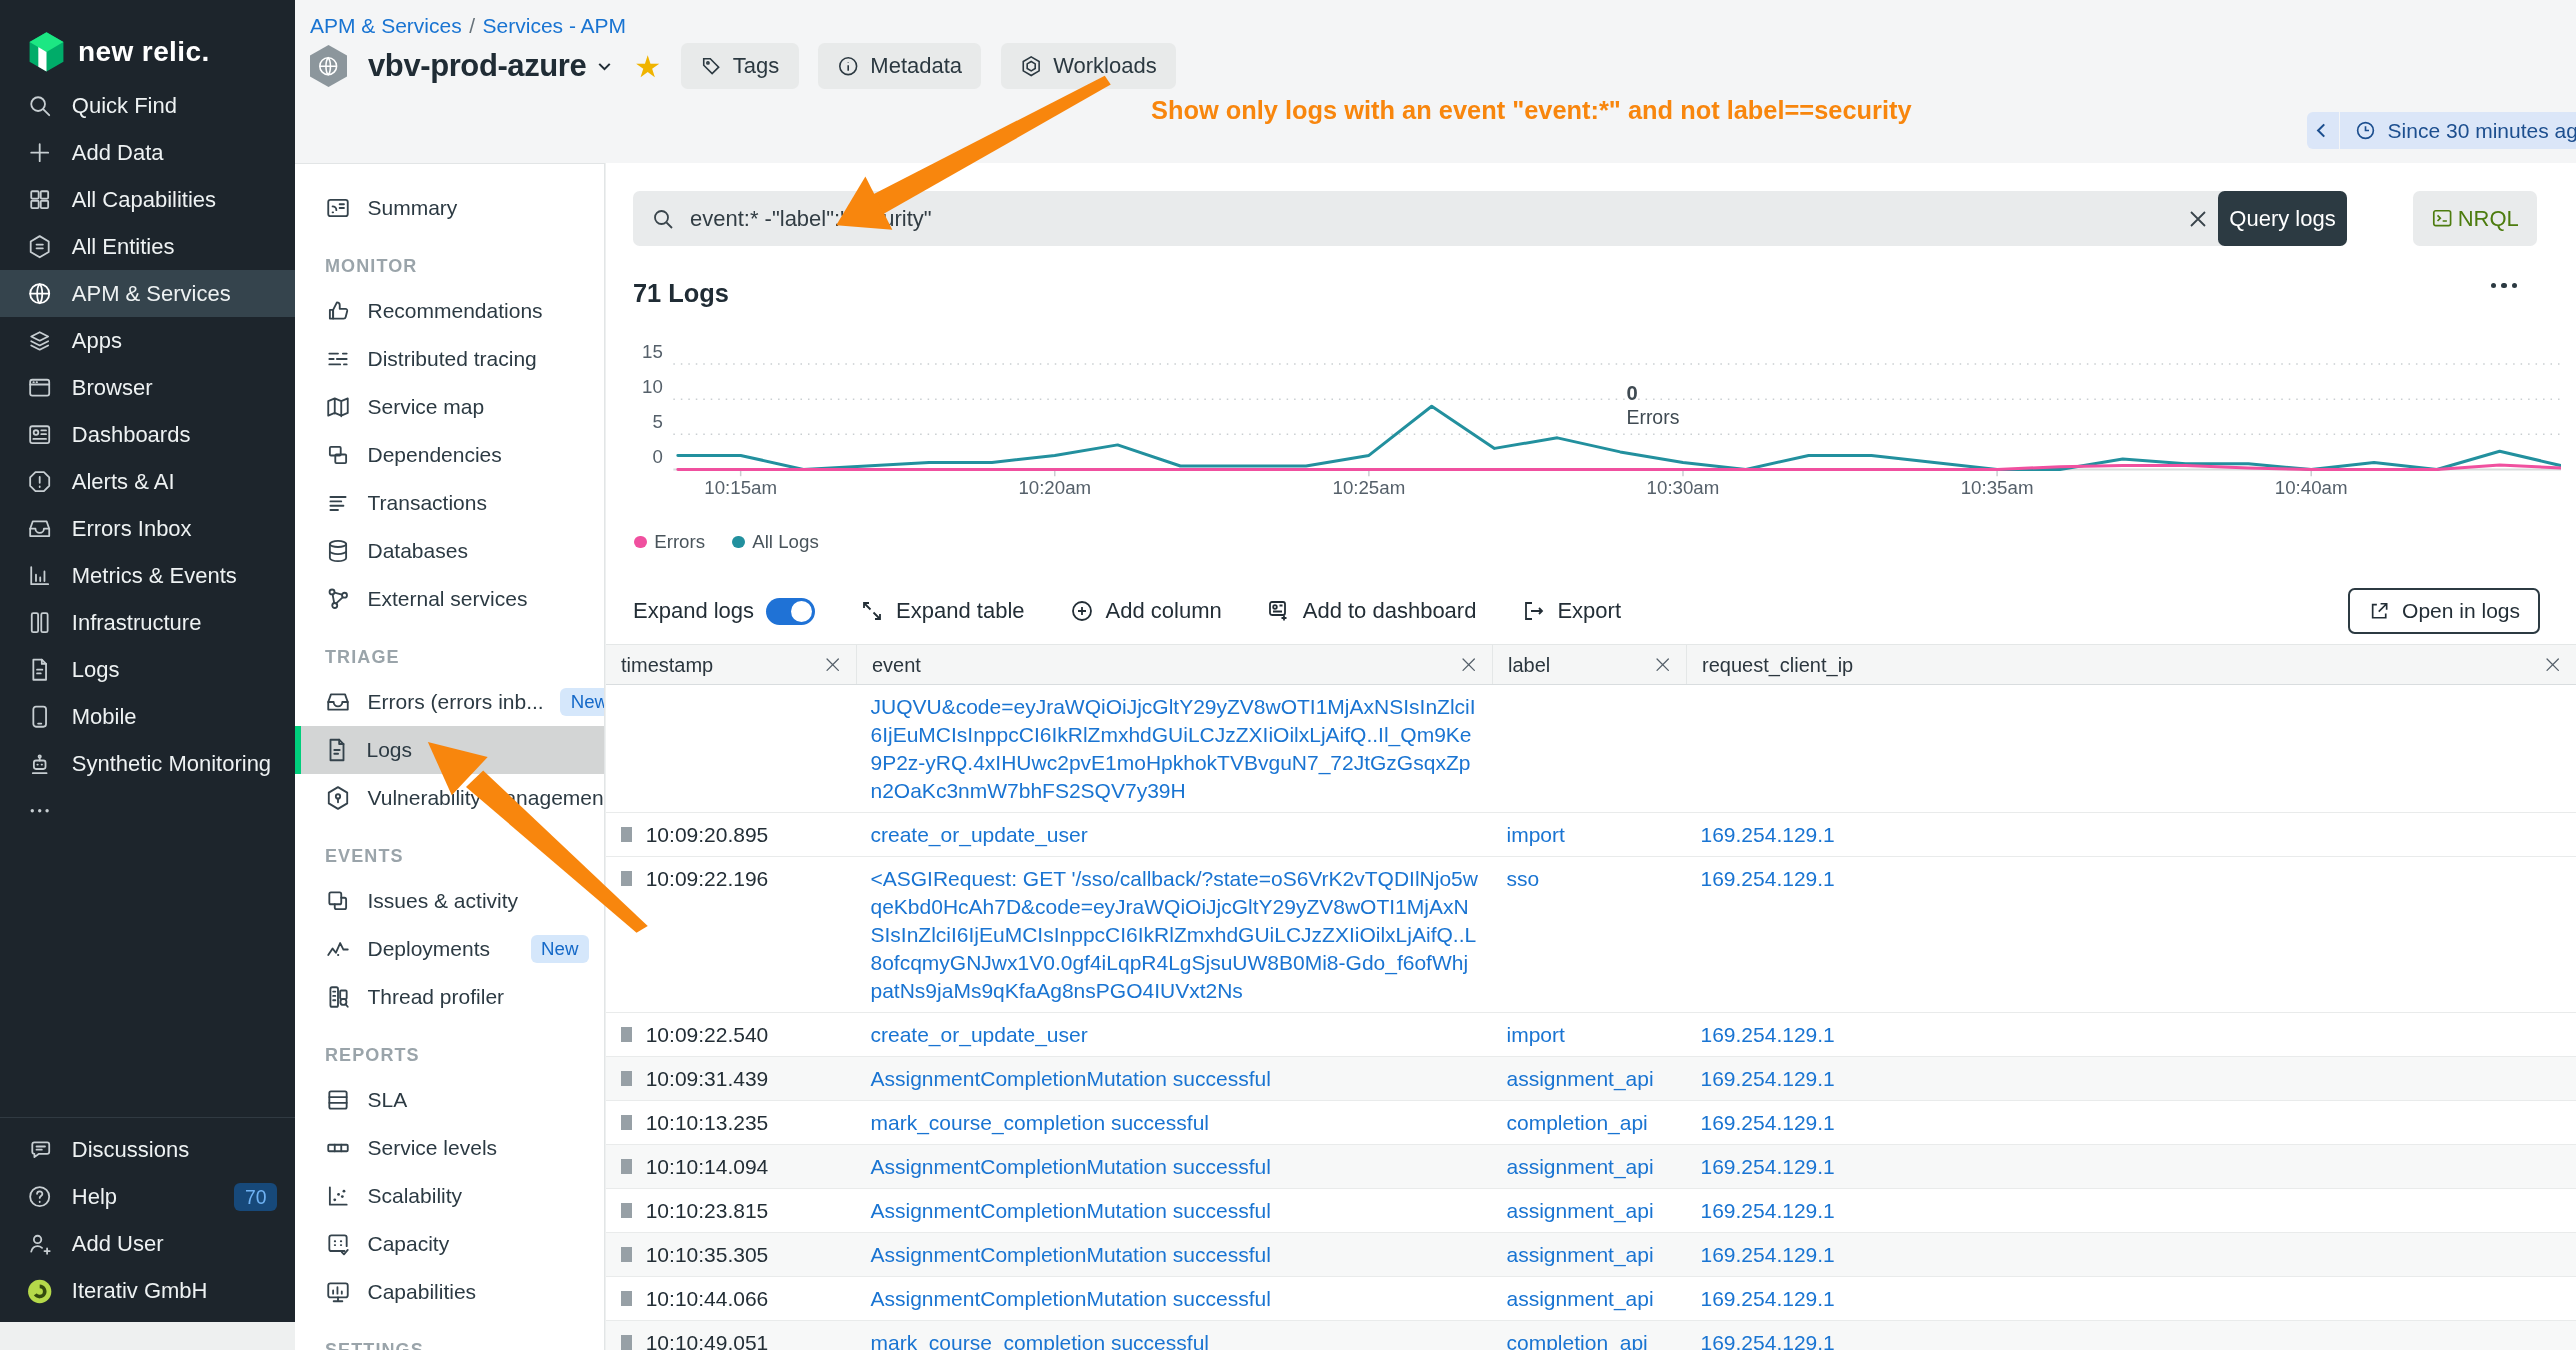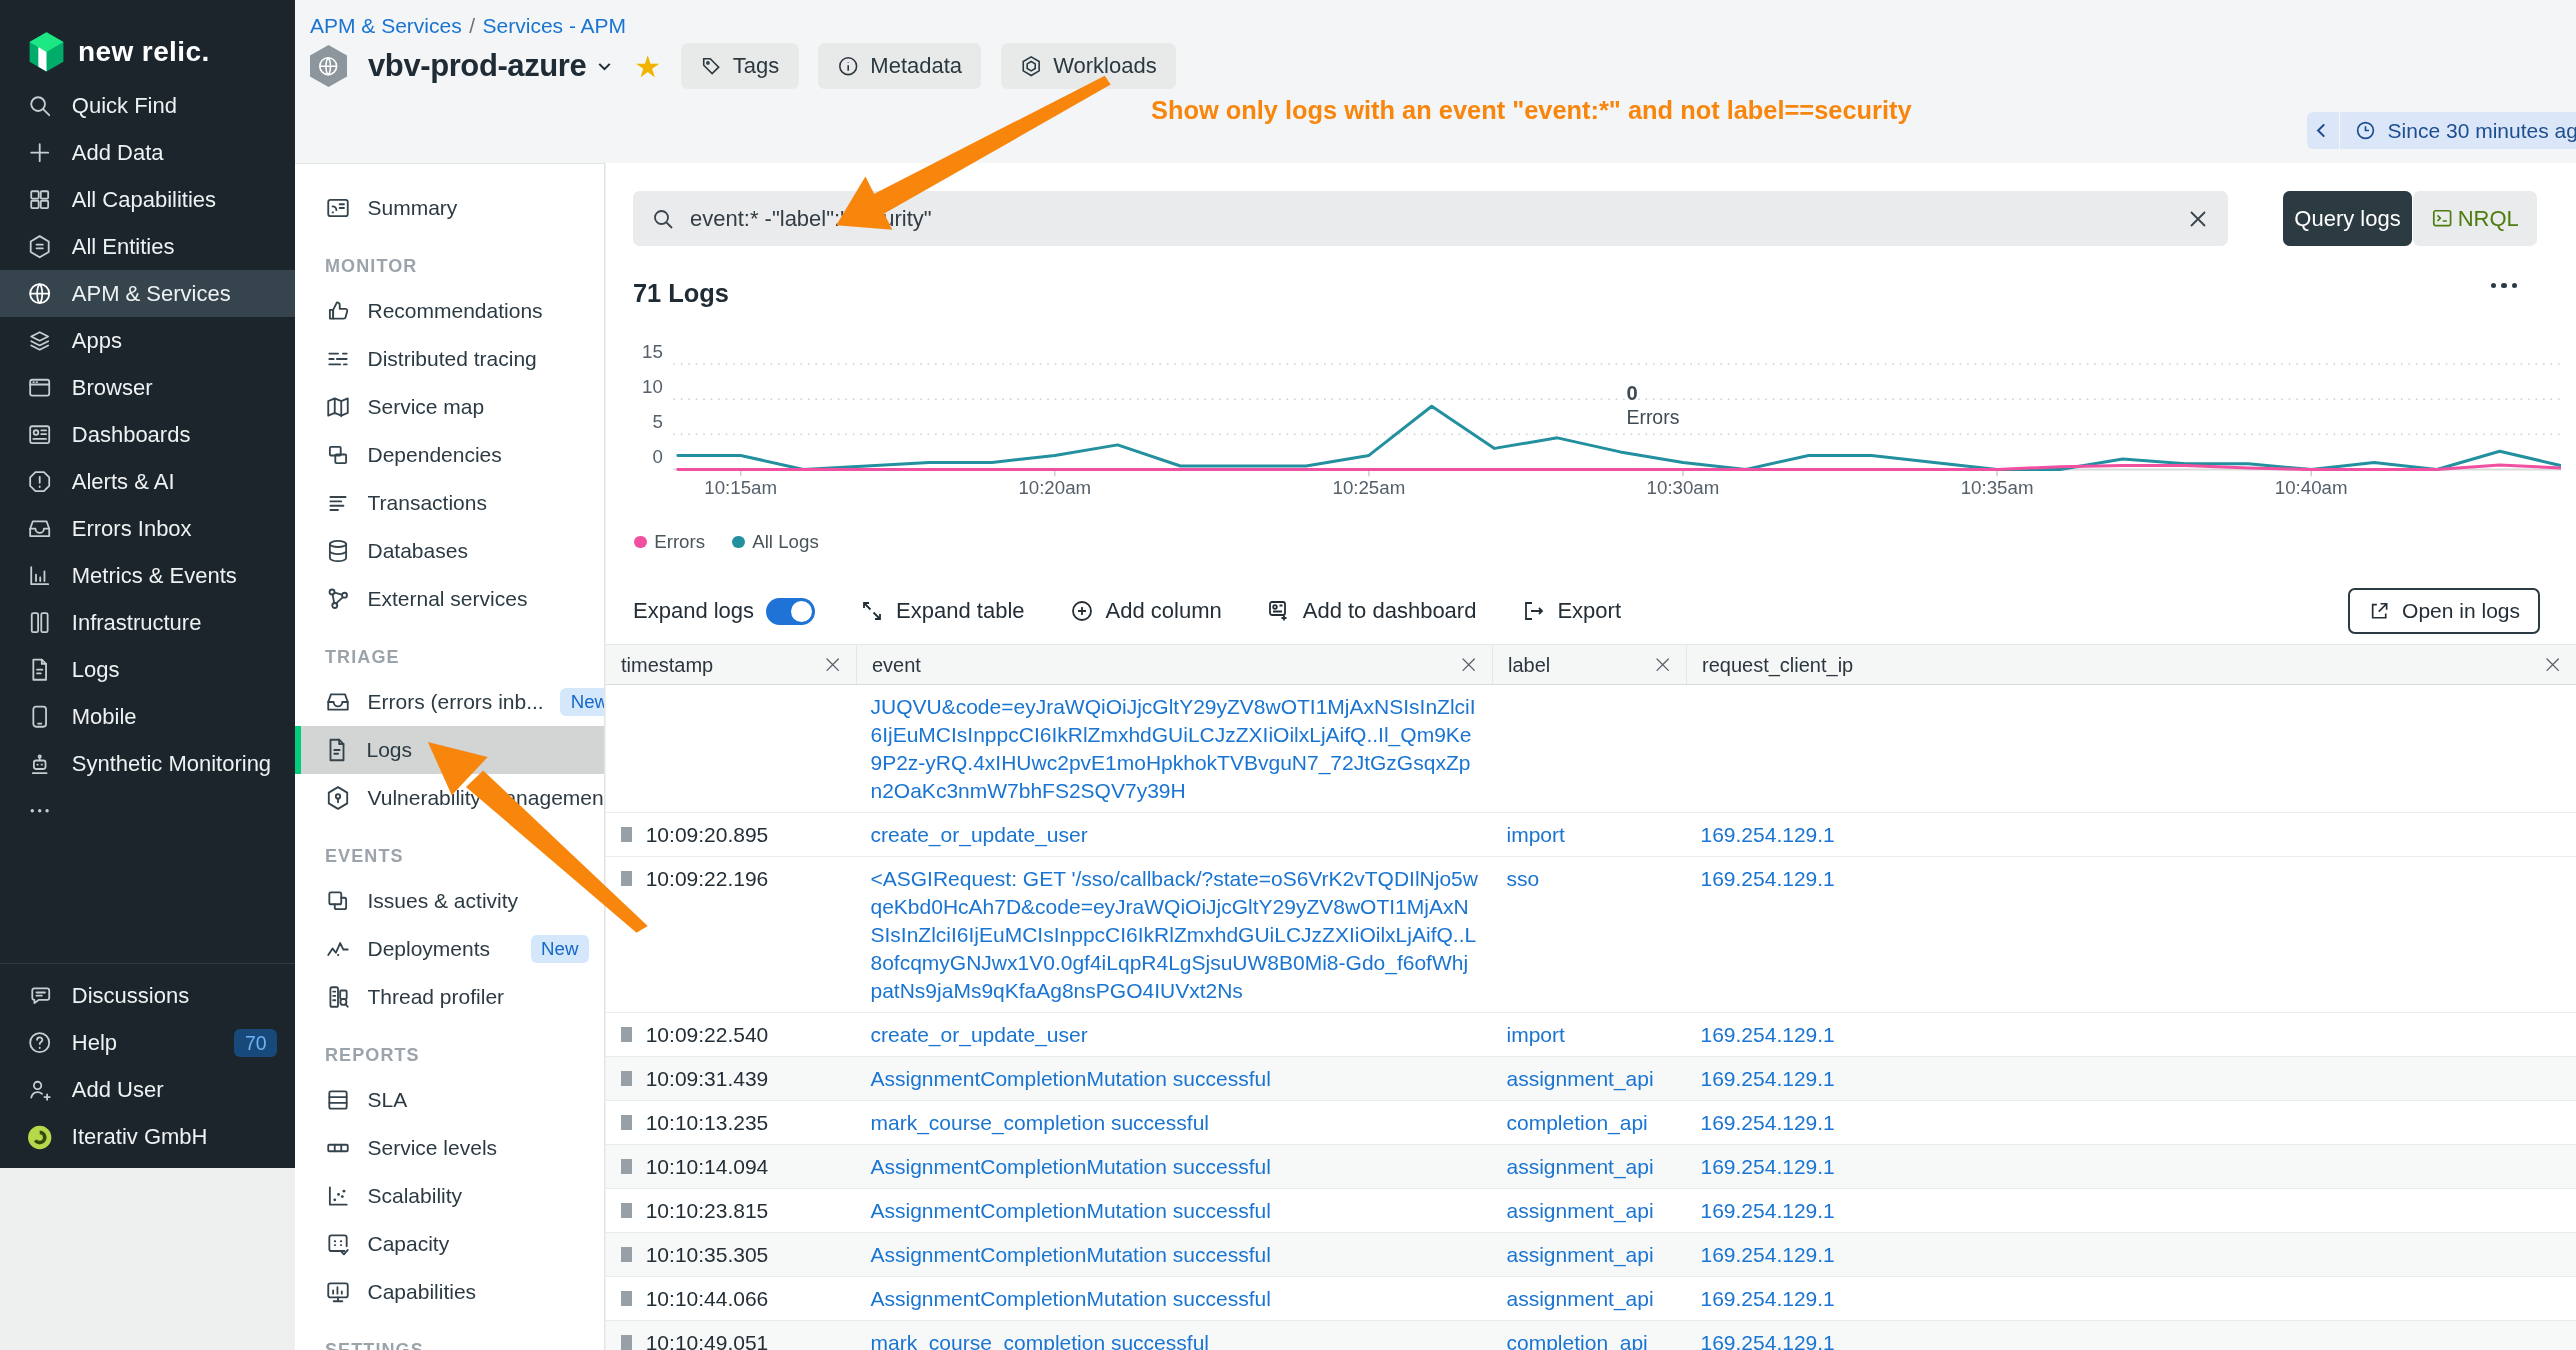--- a/index.html
+++ b/index.html
@@ -1,21 +1,21 @@
 <!DOCTYPE html>
 <html style="font-size:12px"><head>
 <meta charset="utf-8">
 <style>
   * { margin:0; padding:0; box-sizing:border-box; }
   html,body { width:2576px; height:1351px; overflow:hidden; background:#eef0f0;
     font-family:"Liberation Sans", sans-serif; color:#222d35; }
   .root { position:relative; width:2576px; height:1351px; }
 
   
-  .sidebar { position:absolute; left:0; top:0; width:295px; height:1168px;
+  .sidebar { position:absolute; left:0; top:0; width:295px; height:1322px;
     background:#1d252c; color:#eef2f3; z-index:5; }
   .logo { display:flex; align-items:center; gap:12px; padding:22.4px 0 0 27px; height:82px; }
   .logo-text { color:#fff; font-size:28px; font-weight:700; letter-spacing:0.4px; }
   .nav-item { display:flex; align-items:center; gap:19.4px; height:47px; padding:0 18px 0 27px;
     font-size:22px; color:#eef2f3; cursor:pointer; white-space:nowrap; }
   .nav-item .ic { width:25.4px; height:25.4px; flex:0 0 25.4px; color:#c7ced2; display:flex; }
   .nav-item.sel { background:#35444d; }
   .nav-item.sel .ic { color:#fff; }
   .sidebar-bottom { position:absolute; left:0; right:0; bottom:7.5px; border-top:0.7px solid #303a42; padding-top:9px; }
   .badge-count { margin-left:auto; background:#17497a; color:#6fb2f3; border-radius:6px;
@@ -60,21 +60,21 @@
   .sn-item.sel { background:#d3d5d5; border-left:6.7px solid #00ce7c; padding-left:23px; }
   .badge-new { margin-left:auto; background:#d5e7fb; color:#1569c8; font-size:18.7px; padding:3px 10.5px; border-radius:6px; }
 
   
   .panel { position:absolute; left:606px; top:163px; width:1970px; height:1165px; background:#fff; }
   .querybar { position:absolute; left:27px; top:28px; width:1595px; height:55px; background:#e9ebec;
     border-radius:6.7px; display:flex; align-items:center; padding:0 18px; gap:15px; }
   .querybar .ic { width:24px; height:24px; display:flex; color:#39444b; }
   .querybar input { flex:1; border:none; outline:none; background:transparent; font-size:22px; color:#323d44;
     font-family:"Liberation Sans", sans-serif; }
-  .btn-query { position:absolute; left:1677px; top:28px; width:129px; height:55px; background:#2c3a42; color:#fff;
+  .btn-query { position:absolute; left:1612px; top:28px; width:129px; height:55px; background:#2c3a42; color:#fff;
     border:none; border-radius:6.7px; font-size:22px; cursor:pointer; font-family:"Liberation Sans", sans-serif; }
   .btn-nrql { position:absolute; left:1807px; top:28px; width:124px; height:55px; background:#e9ebec; color:#4d7c0f;
     border:none; border-radius:6.7px; font-size:22px; cursor:pointer; display:flex; align-items:center;
     justify-content:center; gap:4px; font-family:"Liberation Sans", sans-serif; }
   .btn-nrql .ic { width:22.4px; height:22.4px; display:flex; }
   .panel-title { position:absolute; left:27px; top:116px; font-size:25.4px; font-weight:700; color:#202c35; }
   .more-menu { position:absolute; left:1885px; top:120px; display:flex; gap:5.2px; cursor:pointer; }
   .more-menu i { width:5.2px; height:5.2px; background:#2c3a42; border-radius:50%; }
   #chart-svg { position:absolute; left:15px; top:168px; }
   .legend { position:absolute; left:28px; top:368px; display:flex; gap:27px; font-size:18.7px; color:#49545b; }

